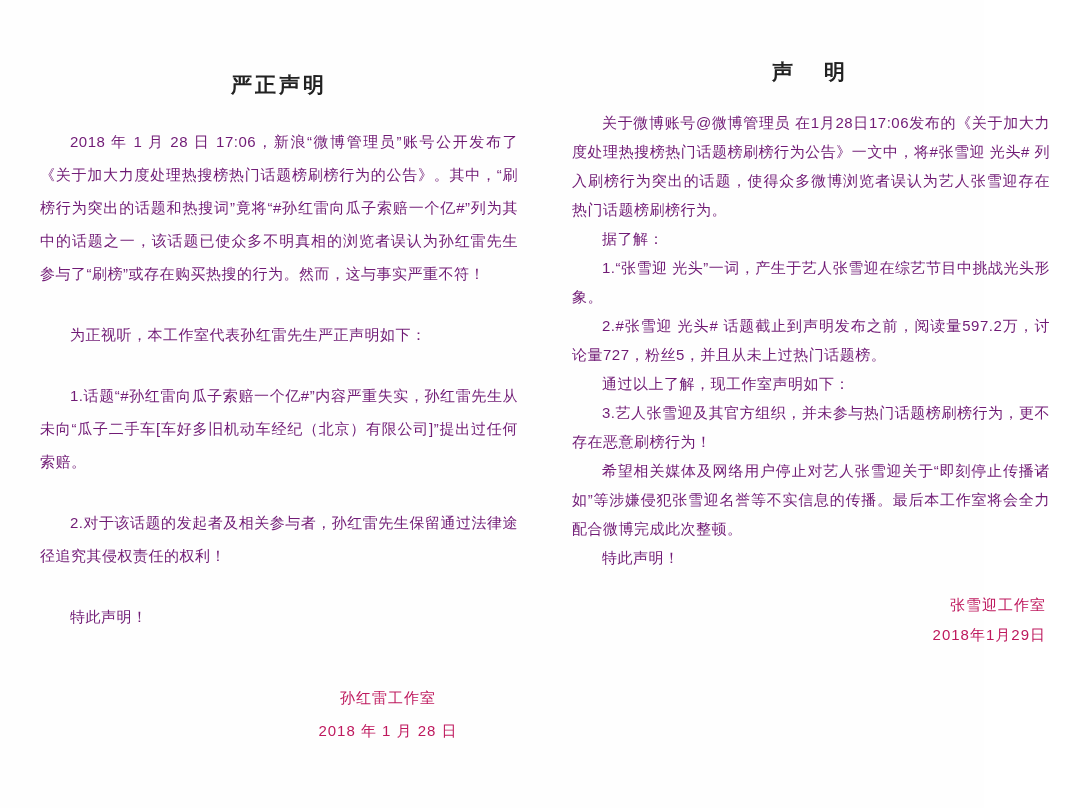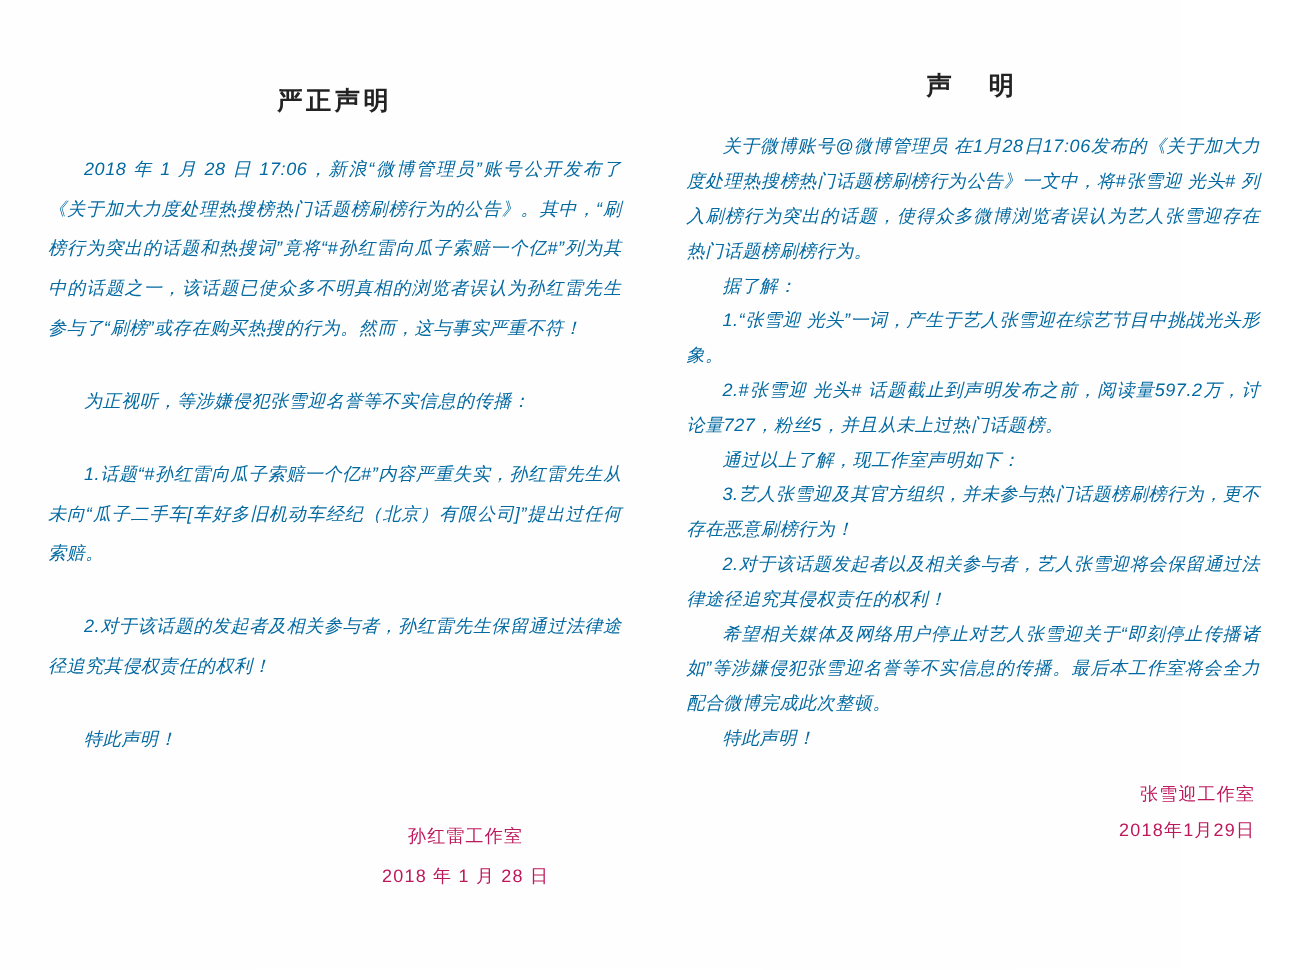--- a/index.html
+++ b/index.html
@@ -27,21 +27,21 @@
   .stmt-title {
     text-align: center;
     font-weight: bold;
     color: #222222;
     font-size: 21px;
     line-height: 24px;
   }
   .statement-left  .stmt-title { margin-top: 73px; letter-spacing: 3px; }
   .statement-right .stmt-title { margin-top: 60px; letter-spacing: 5px; }
 
-  .stmt-body { color: #0369a1; font-style: italic; }
+  .stmt-body { color: #701a75; }
   .statement-left  .stmt-body { margin-top: 26px; }
   .statement-right .stmt-body { margin-top: 24px; }
 
   .stmt-body p {
     font-size: 15px;
     text-indent: 2em;
     text-align: justify;
     word-break: break-all;
     letter-spacing: 0.5px;
   }
@@ -65,41 +65,40 @@
 </style>
 </head>
 <body>
 
 <div class="canvas">
 
   <section class="statement statement-left">
     <h1 class="stmt-title">严正声明</h1>
     <div class="stmt-body">
         <p>2018 年 1 月 28 日 17:06，新浪“微博管理员”账号公开发布了《关于加大力度处理热搜榜热门话题榜刷榜行为的公告》。其中，“刷榜行为突出的话题和热搜词”竟将“#孙红雷向瓜子索赔一个亿#”列为其中的话题之一，该话题已使众多不明真相的浏览者误认为孙红雷先生参与了“刷榜”或存在购买热搜的行为。然而，这与事实严重不符！</p>
-        <p>为正视听，等涉嫌侵犯张雪迎名誉等不实信息的传播：</p>
+        <p>为正视听，本工作室代表孙红雷先生严正声明如下：</p>
         <p>1.话题“#孙红雷向瓜子索赔一个亿#”内容严重失实，孙红雷先生从未向“瓜子二手车[车好多旧机动车经纪（北京）有限公司]”提出过任何索赔。</p>
         <p>2.对于该话题的发起者及相关参与者，孙红雷先生保留通过法律途径追究其侵权责任的权利！</p>
         <p>特此声明！</p>
       </div>
     <div class="signature">
       <div>孙红雷工作室</div>
       <div>2018 年 1 月 28 日</div>
     </div>
   </section>
 
   <section class="statement statement-right">
     <h1 class="stmt-title">声　明</h1>
     <div class="stmt-body">
         <p>关于微博账号@微博管理员 在1月28日17:06发布的《关于加大力度处理热搜榜热门话题榜刷榜行为公告》一文中，将#张雪迎 光头# 列入刷榜行为突出的话题，使得众多微博浏览者误认为艺人张雪迎存在热门话题榜刷榜行为。</p>
         <p>据了解：</p>
         <p>1.“张雪迎 光头”一词，产生于艺人张雪迎在综艺节目中挑战光头形象。</p>
         <p>2.#张雪迎 光头# 话题截止到声明发布之前，阅读量597.2万，讨论量727，粉丝5，并且从未上过热门话题榜。</p>
         <p>通过以上了解，现工作室声明如下：</p>
         <p>3.艺人张雪迎及其官方组织，并未参与热门话题榜刷榜行为，更不存在恶意刷榜行为！</p>
-        <p>2.对于该话题发起者以及相关参与者，艺人张雪迎将会保留通过法律途径追究其侵权责任的权利！</p>
         <p>希望相关媒体及网络用户停止对艺人张雪迎关于“即刻停止传播诸如”等涉嫌侵犯张雪迎名誉等不实信息的传播。最后本工作室将会全力配合微博完成此次整顿。</p>
         <p>特此声明！</p>
       </div>
     <div class="signature">
       <div>张雪迎工作室</div>
       <div>2018年1月29日</div>
     </div>
   </section>
 
 </div>

